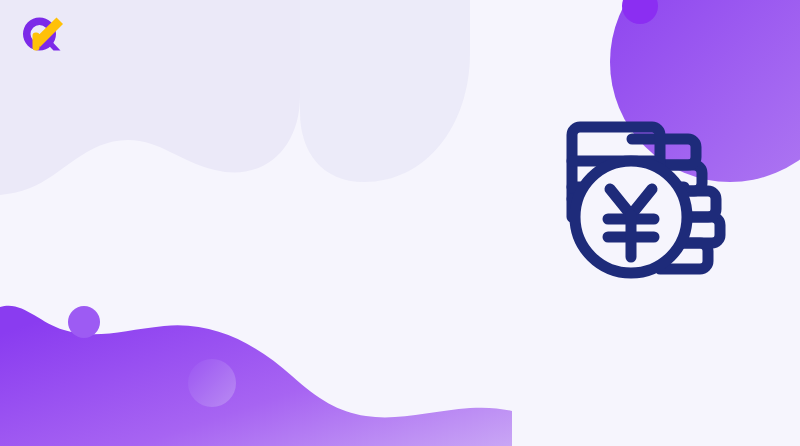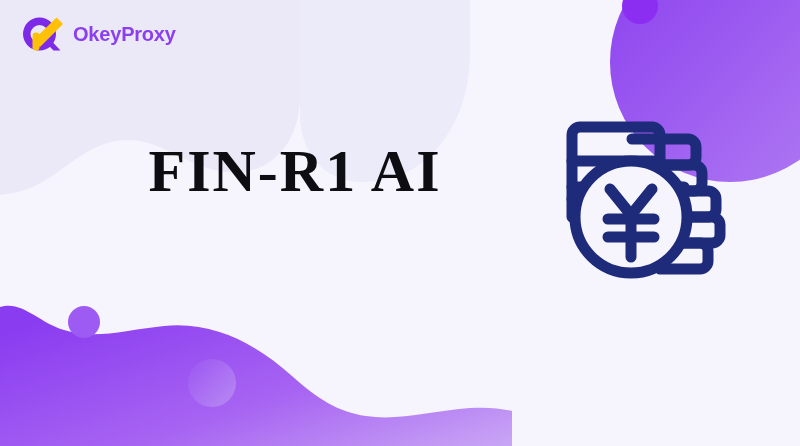--- a/index.html
+++ b/index.html
@@ -136,25 +136,23 @@
 
       <path d="M21.5 5.5 A16.5 16.5 0 1 0 21.5 38.5 A16.5 16.5 0 1 0 21.5 5.5 Z
                M21.5 13 A9 9 0 1 1 21.5 31 A9 9 0 1 1 21.5 13 Z" fill="#7c2ae8" fill-rule="evenodd"></path>
 
       <path d="M25.5 20.5 L42.5 38.5 L35.5 38.5 L20.5 23 Z" fill="#7c2ae8"></path>
 
       <path d="M38.5 5.5 L45 12 L22 35 L15 28.5 Z" fill="#ffc107"></path>
 
       <rect x="14.5" y="20.5" width="7" height="18" rx="3.2" fill="#ffc107"></rect>
     </svg>
-    <span id="brand-name">OkeyProxy</span>
   </div>
 
   <div id="headline-block">
-    <h1 id="headline">FIN-R1 AI</h1>
   </div>
 
   <svg id="coin-illustration" viewBox="0 0 190 190">
     <g fill="none" stroke="#1e2b7a" stroke-width="11" stroke-linecap="round" stroke-linejoin="round">
 
       <path d="M112 166 H152 a8 8 0 0 0 8-8 v-10 a8 8 0 0 0-8-8 H104"></path>
       <path d="M120 140 H164 a8 8 0 0 0 8-8 v-10 a8 8 0 0 0-8-8 H116"></path>
       <path d="M122 114 H160 a8 8 0 0 0 8-8 v-10 a8 8 0 0 0-8-8 H112"></path>
 
       <path d="M104 88 H146 a8 8 0 0 0 8-8 v-10 a8 8 0 0 0-8-8 H88"></path>

